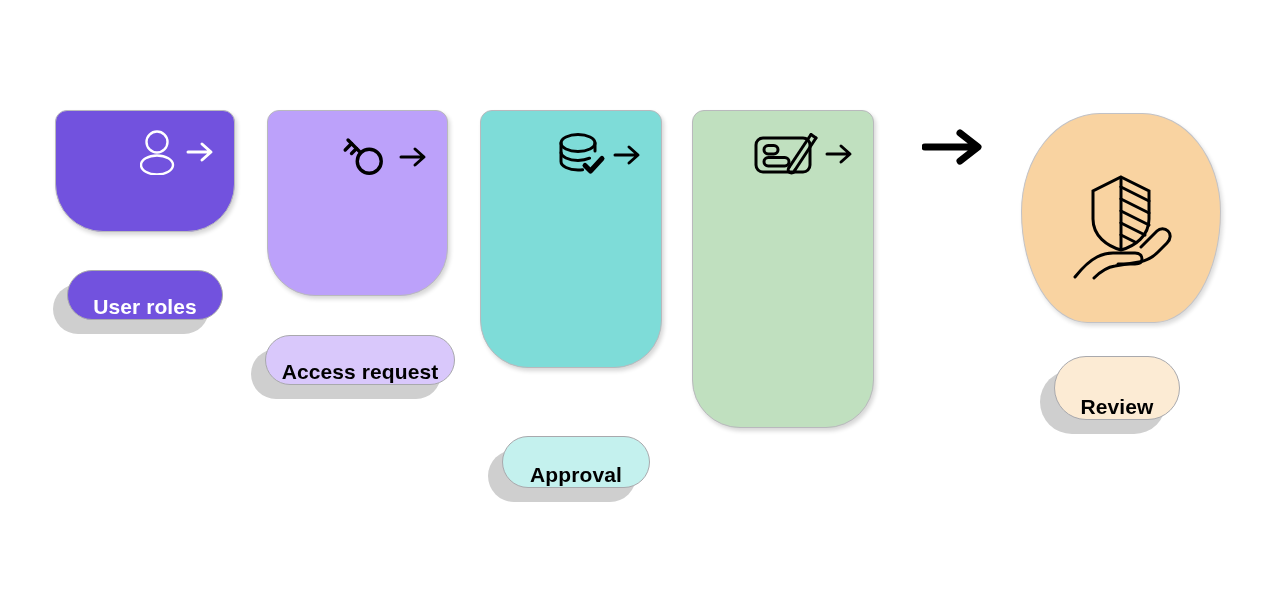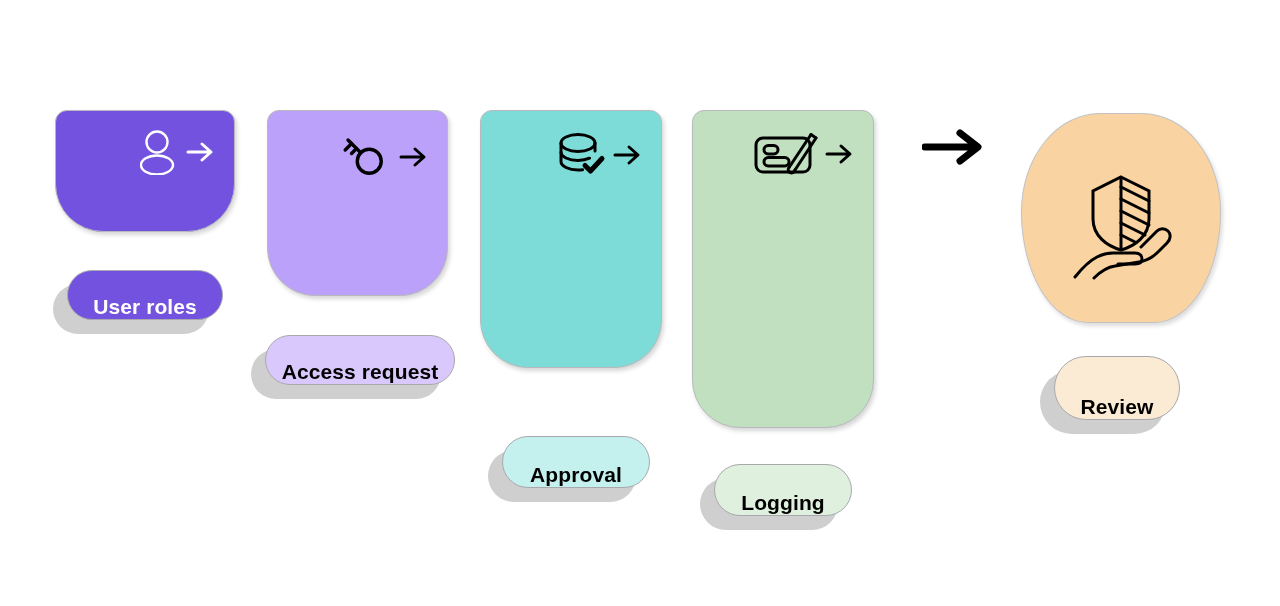--- a/index.html
+++ b/index.html
@@ -144,26 +144,20 @@
         <path d="M36 38.5 L58 5.5" fill="none" stroke="currentColor" stroke-width="3" stroke-linecap="round"></path>
         <path d="M42 41 L63 9" fill="none" stroke="currentColor" stroke-width="3" stroke-linecap="round"></path>
         <path d="M36 38.5 C32.5 43.5 40.5 46.5 42 41" fill="none" stroke="currentColor" stroke-width="3" stroke-linecap="round"></path>
         <path d="M58 5.5 L63 9" fill="none" stroke="currentColor" stroke-width="3" stroke-linecap="round"></path>
       </svg>
       <svg width="28" height="26" viewBox="0 0 28 26">
         <path d="M2 13 H24 M16 5 L25 13 L16 21" fill="none" stroke="currentColor" stroke-width="3" stroke-linecap="round" stroke-linejoin="round"></path>
       </svg>
     </div>
   </div>
-  <div class="pill-wrap" id="pill-3" style="left: 714px; top: 464px; width: 138px; height: 52px;">
-    <div class="pill-shadow" style="background: rgb(207, 207, 207);"></div>
-    <div class="pill" style="background: rgb(223, 240, 222); color: rgb(0, 0, 0);">
-      <span>Logging</span>
-    </div>
-  </div>
 
   <svg class="arrow-standalone" id="flow-arrow" viewBox="0 0 62 38" width="62" height="38" style="left: 922px; top: 128px;">
     <path d="M3 19 H53 M38 5 L56 19 L38 33" fill="none" stroke="#000000" stroke-width="7" stroke-linecap="round" stroke-linejoin="round"></path>
   </svg>
 
   <div class="pick" id="card-4" style="left: 1021px; top: 113px; width: 200px; height: 210px; background: rgb(249, 211, 161); color: rgb(0, 0, 0); border-radius: 52% 52% 44% 44% / 62% 62% 70% 70%; clip-path: none;">
     <svg width="120" height="120" viewBox="0 0 120 120" style="margin-top:6px;">
       <path d="M60 16 L88 30 V58 C88 75 74 85 60 89 C46 85 32 75 32 58 V30 Z" fill="none" stroke="currentColor" stroke-width="3"></path>
       <path d="M60 26 L88 40" fill="none" stroke="currentColor" stroke-width="3" stroke-linecap="round"></path>
       <path d="M60 38 L88 52" fill="none" stroke="currentColor" stroke-width="3" stroke-linecap="round"></path>

